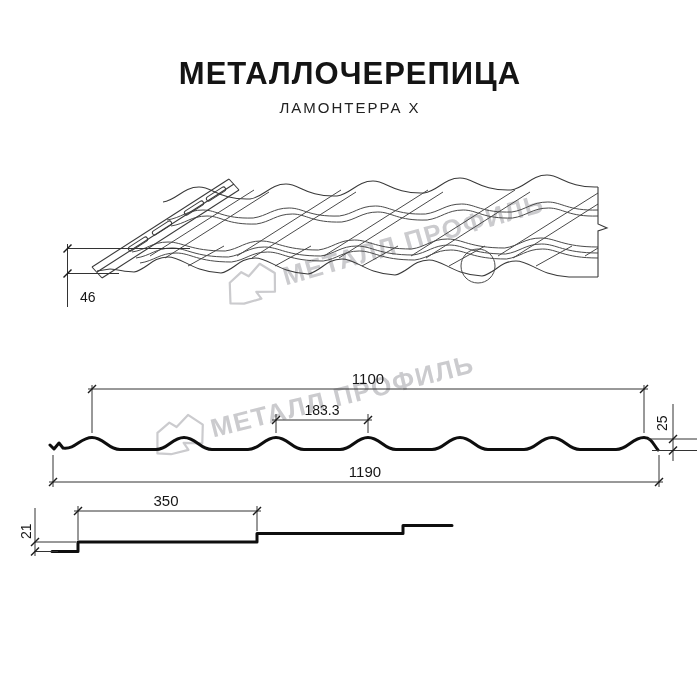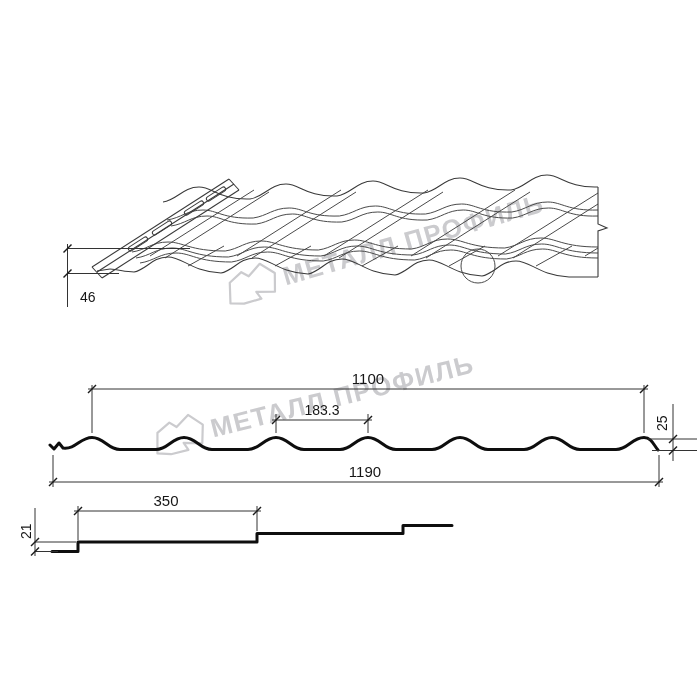--- a/index.html
+++ b/index.html
@@ -28,20 +28,24 @@
     letter-spacing:1.5px;fill:#cbcbce;
   }
   .wm-logo{stroke:#cbcbce;stroke-width:2.2;fill:none;stroke-linejoin:round;}
   .slot{stroke:#3a3a3a;stroke-width:1;fill:none;}
 </style>
 </head>
 <body>
 
 <div class="stage">
 
+  <div class="header">
+    <div class="title">МЕТАЛЛОЧЕРЕПИЦА</div>
+    <div class="subtitle">ЛАМОНТЕРРА Х</div>
+  </div>
 
   <svg width="700" height="700" viewBox="0 0 700 700">
 
     <g transform="translate(228,302) rotate(-16)">
       <path class="wm-logo" d="M2,2 L7,-18 L21,-25 L27,-19 L41,-28 L53,-15 L48,3 L30,-2 L33,6 L15,6 Z"></path>
       <text class="wm-text" x="60" y="0">МЕТАЛЛ ПРОФИЛЬ</text>
     </g>
     <g transform="translate(155,452) rotate(-14)">
       <path class="wm-logo" d="M2,2 L7,-18 L21,-25 L27,-19 L41,-28 L53,-15 L48,3 L30,-2 L33,6 L15,6 Z"></path>
       <text class="wm-text" x="60" y="0">МЕТАЛЛ ПРОФИЛЬ</text>

